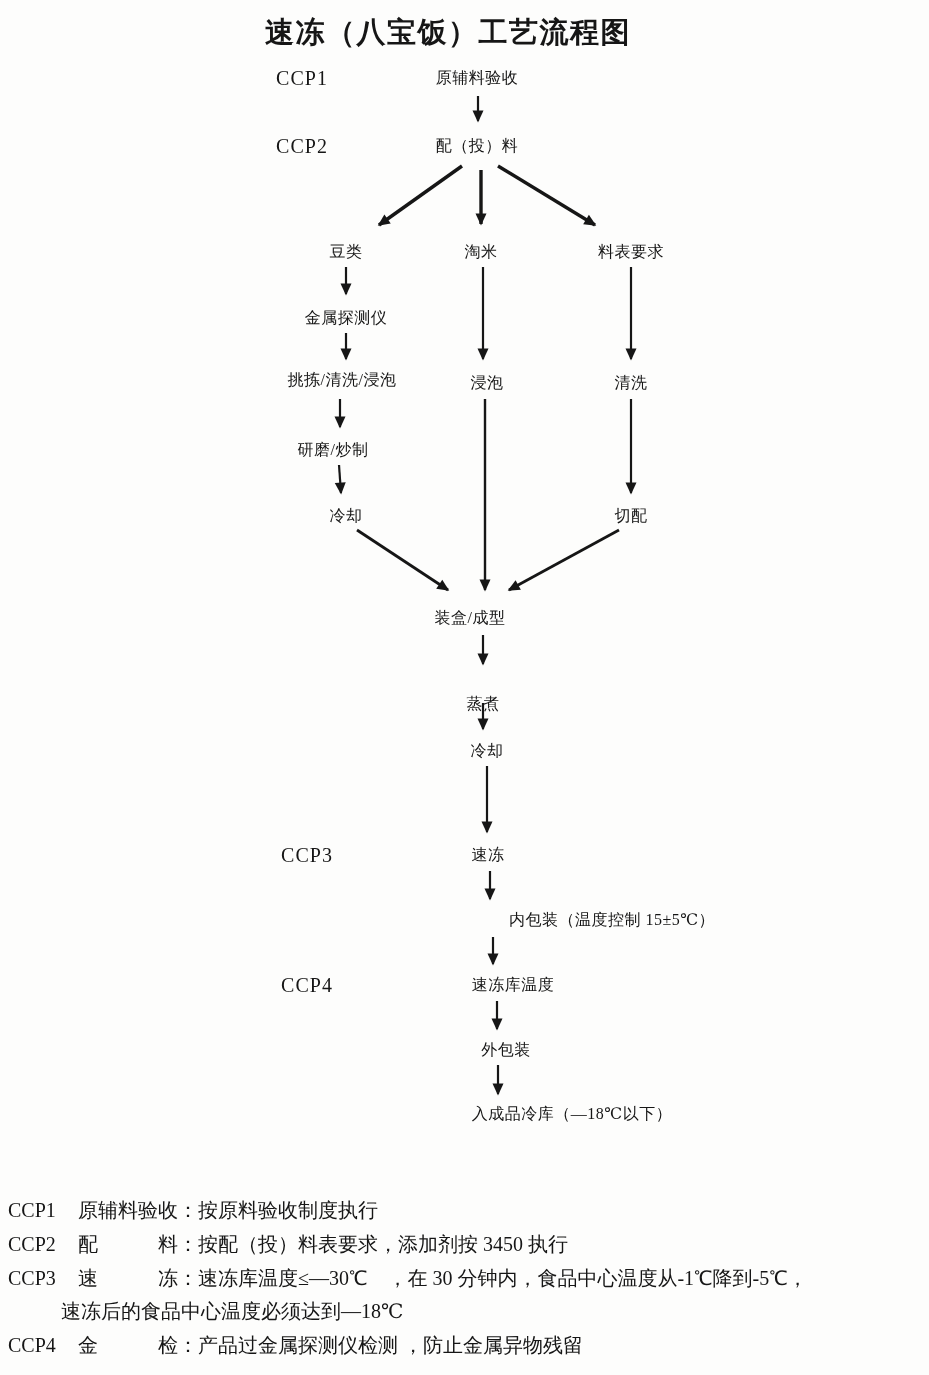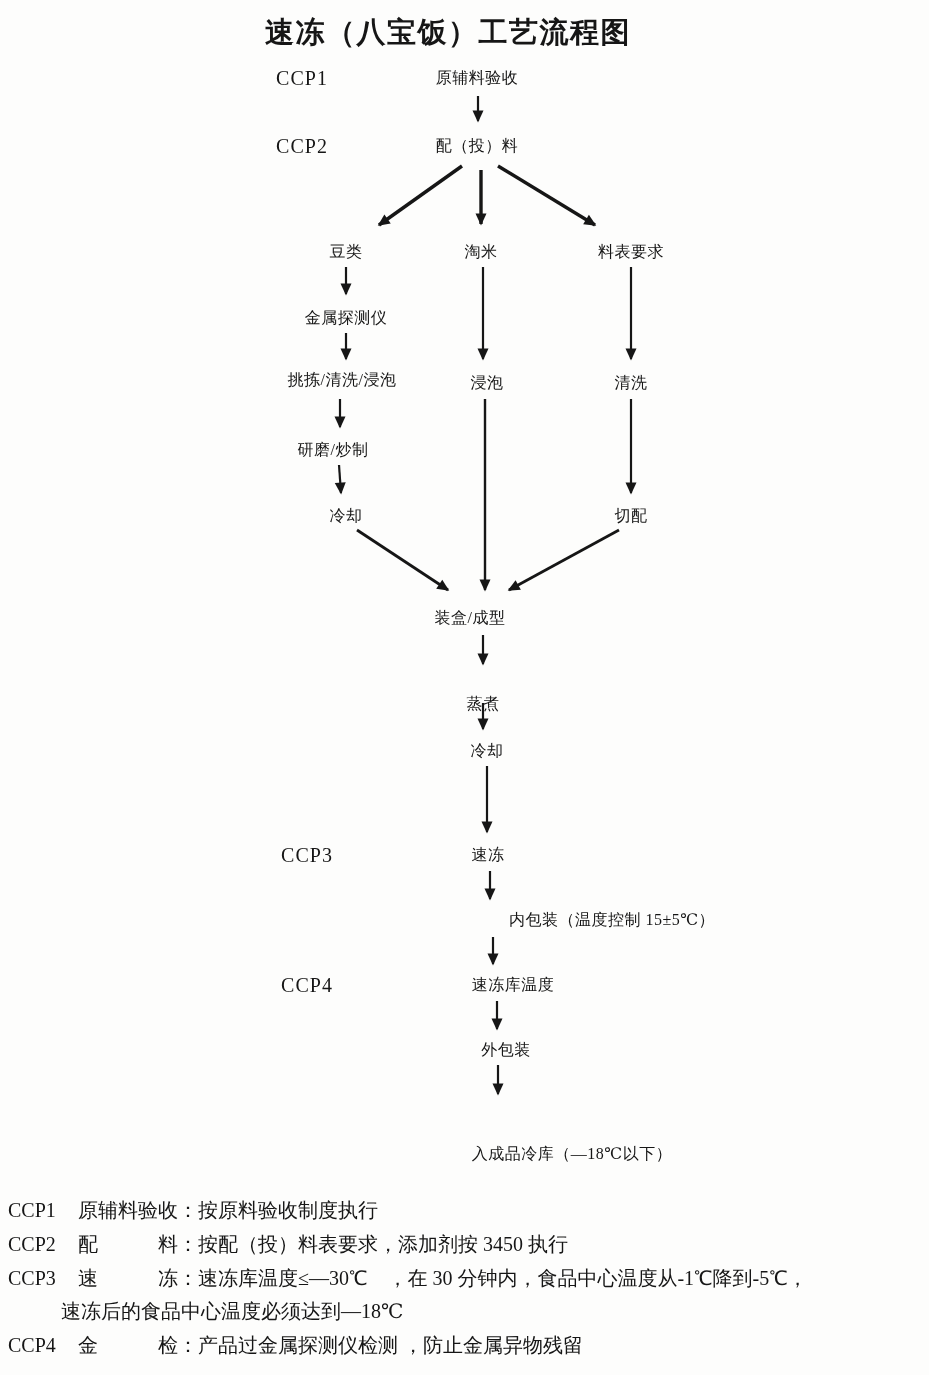--- a/index.html
+++ b/index.html
@@ -99,21 +99,21 @@
   <div class="node" style="left:487px; top:383px">浸泡</div>
   <div class="node" style="left:631px; top:383px">清洗</div>
   <div class="node" style="left:631px; top:516px">切配</div>
   <div class="node" style="left:470px; top:618px">装盒/成型</div>
   <div class="node" style="left:483px; top:704px">蒸煮</div>
   <div class="node" style="left:487px; top:751px">冷却</div>
   <div class="node" style="left:488px; top:855px">速冻</div>
   <div class="node" style="left:612px; top:920px">内包装（温度控制 15±5℃）</div>
   <div class="node" style="left:513px; top:985px">速冻库温度</div>
   <div class="node" style="left:506px; top:1050px">外包装</div>
-  <div class="node" style="left:572px; top:1154px">入成品冷库（—18℃以下）</div>
+  <div class="node" style="left:572px; top:1114px">入成品冷库（—18℃以下）</div>
 
   <div class="notes">
     <div class="note-row">
       <span class="note-id">CCP1</span>
       <span class="note-text">原辅料验收：按原料验收制度执行</span>
     </div>
     <div class="note-row">
       <span class="note-id">CCP2</span>
       <span class="note-text">配　　　料：按配（投）料表要求，添加剂按 3450 执行</span>
     </div>

